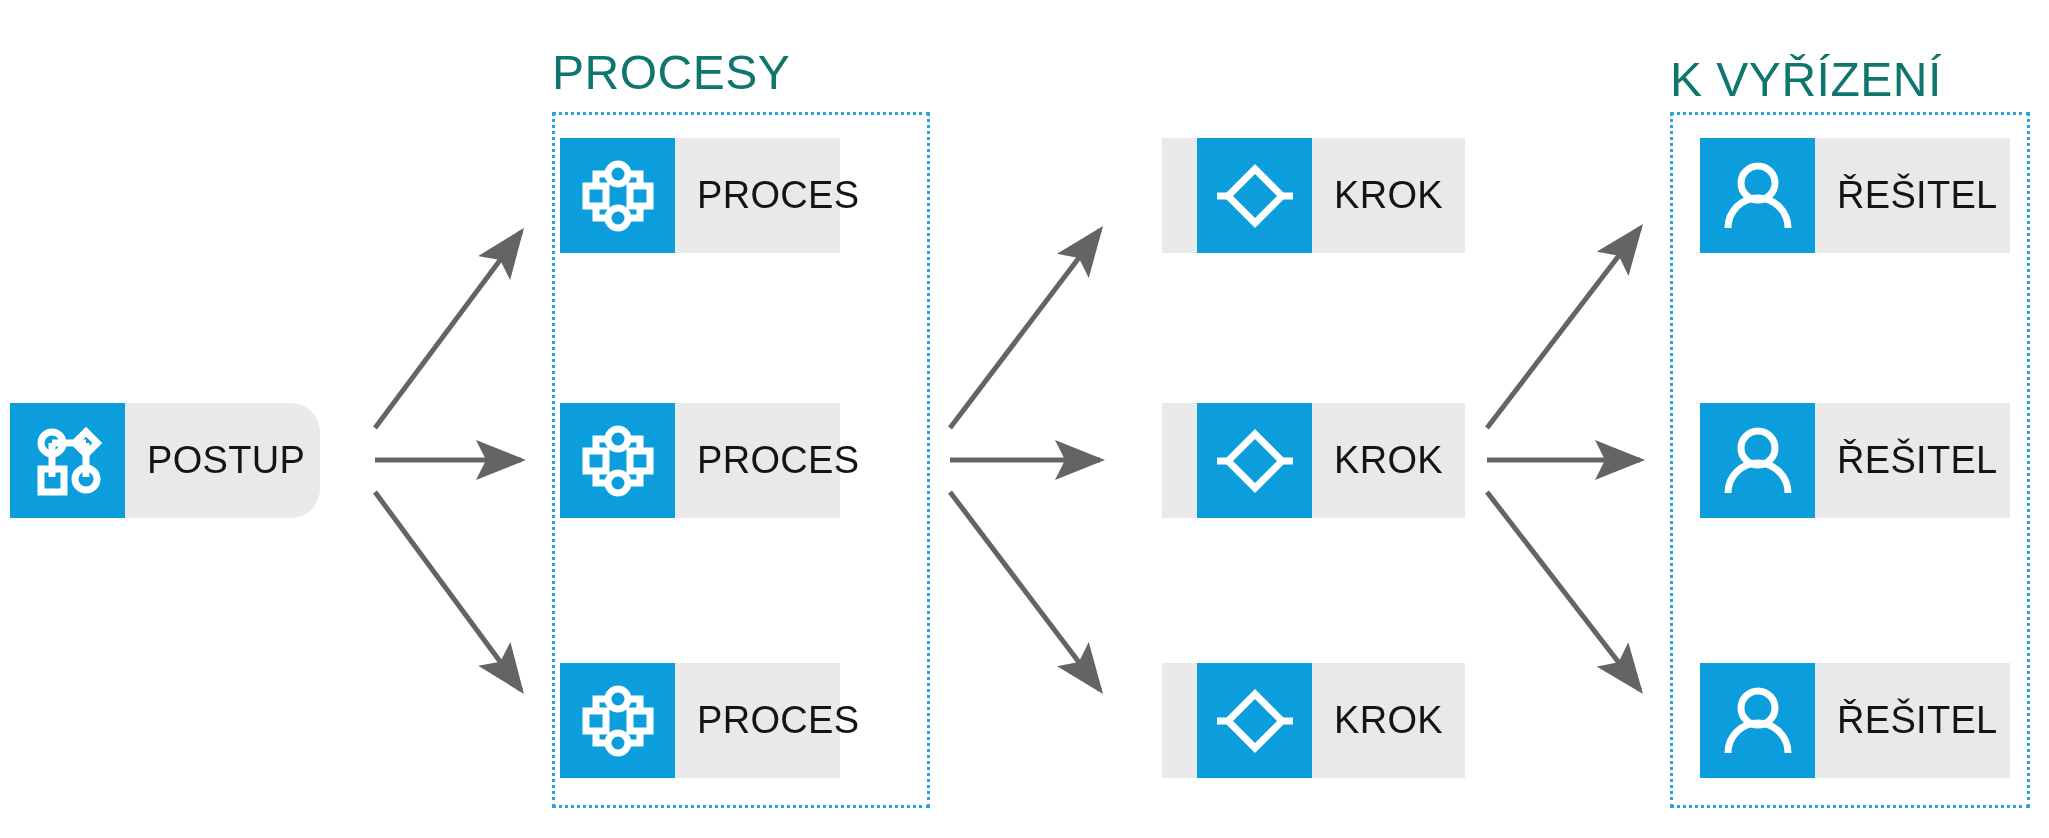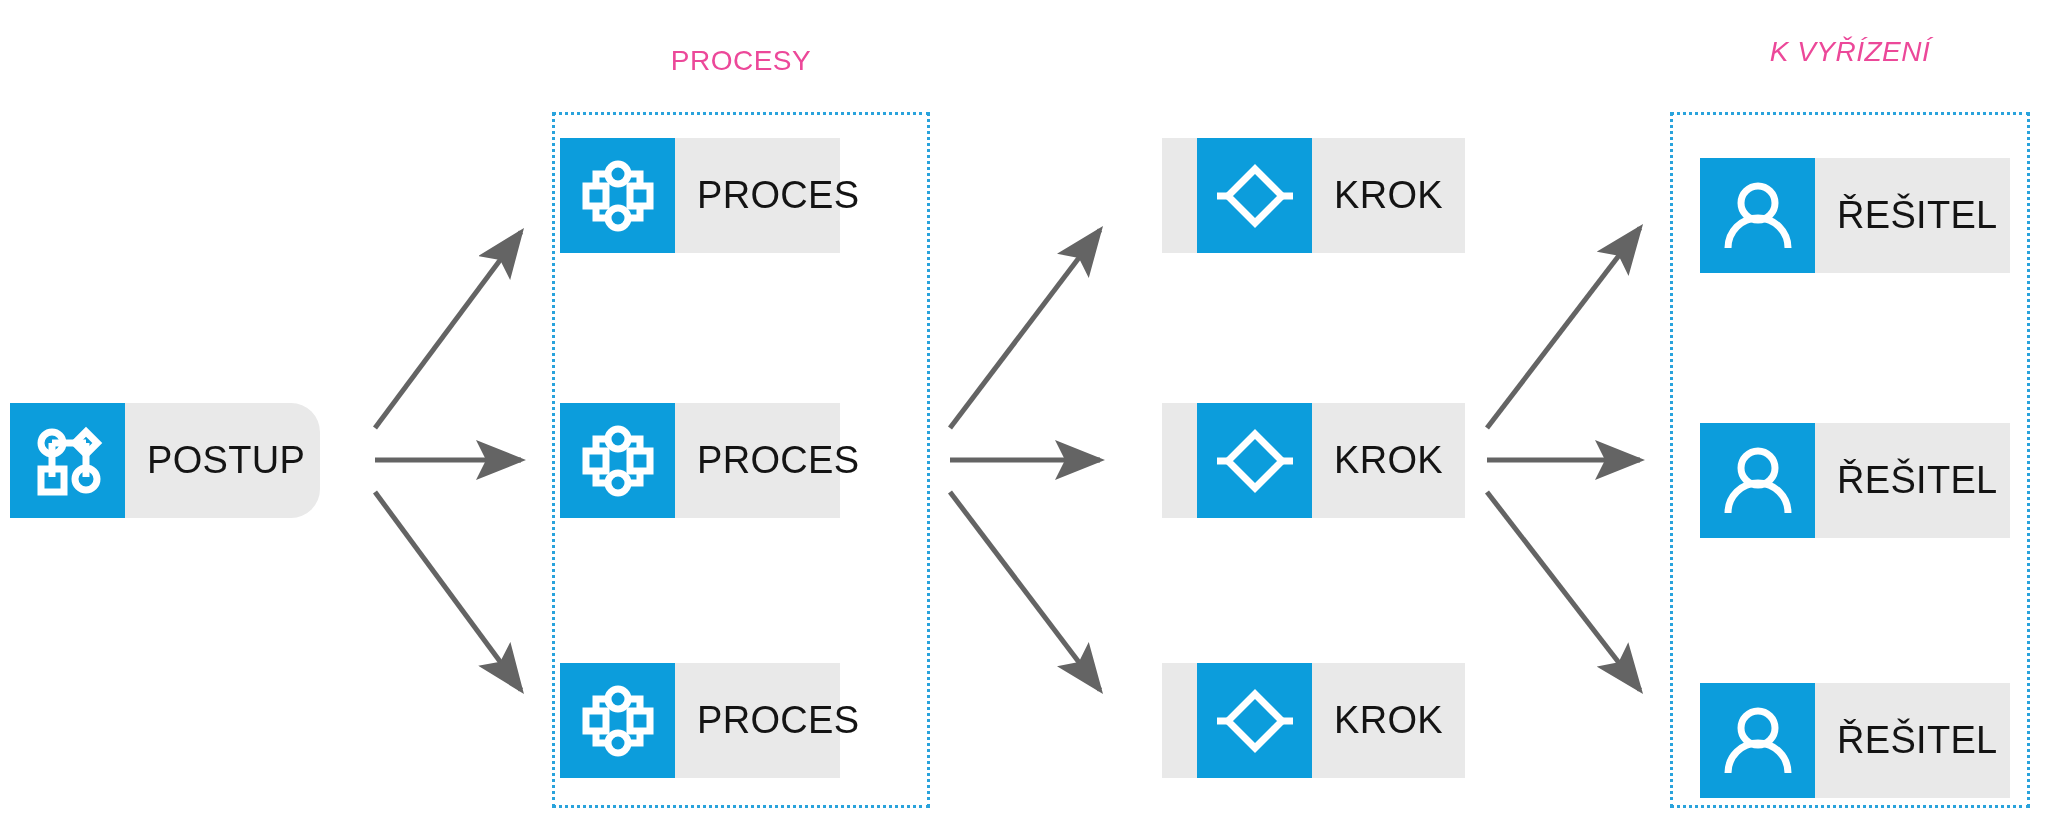--- a/index.html
+++ b/index.html
@@ -15,29 +15,29 @@
     position: relative;
     width: 2049px;
     height: 838px;
     background: #ffffff;
     overflow: hidden;
   }
 
   
   .group-title {
     position: absolute;
-    font-size: 28px;
+    font-size: 48px;
     letter-spacing: 0.5px;
-    color: #ec4899;
+    color: #0f766e;
     font-weight: 400;
     white-space: nowrap;
-    text-align: center;
+    text-align: left;
   }
   #title-procesy   { left: 552px;  top: 45px; width: 378px; }
-  #title-kvyrizeni { left: 1670px; top: 36px; width: 360px; font-style: italic; }
+  #title-kvyrizeni { left: 1670px; top: 52px; width: 360px; }
 
   
   .dotted-group {
     position: absolute;
     border: 3px dotted #29a3dc;
     box-sizing: border-box;
     background: transparent;
   }
   #group-procesy   { left: 552px;  top: 112px; width: 378px; height: 696px; }
   #group-kvyrizeni { left: 1670px; top: 112px; width: 360px; height: 696px; }
@@ -67,21 +67,21 @@
     font-size: 38px;
     color: #141414;
     letter-spacing: 0.3px;
     white-space: nowrap;
   }
 
   
   .col-postup   { left: 10px;   width: 310px; }
   .col-proces   { left: 560px;  width: 280px; }
   .col-krok     { left: 1162px; width: 268px; padding-left: 35px; }
-  .col-resitel  { left: 1700px; width: 310px; margin-top: 20px; }
+  .col-resitel  { left: 1700px; width: 310px; }
 
   
   .row-top { top: 138px; }
   .row-mid { top: 403px; }
   .row-bot = { }
   .row-bot { top: 663px; }
   .row-single { top: 403px; border-radius: 29px; }
 
   
   #arrows {

